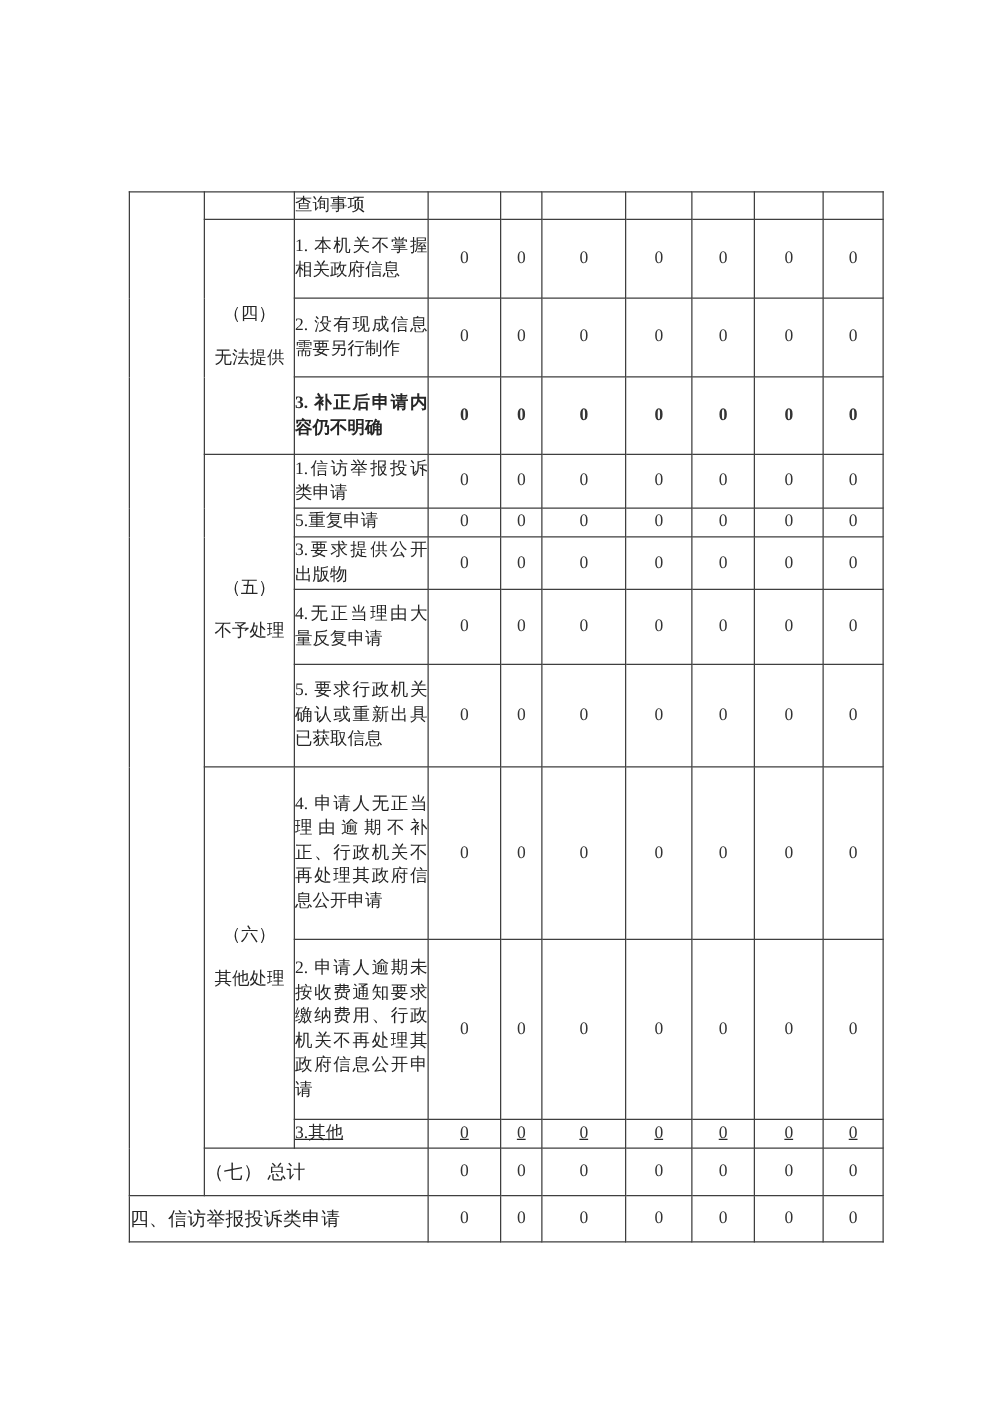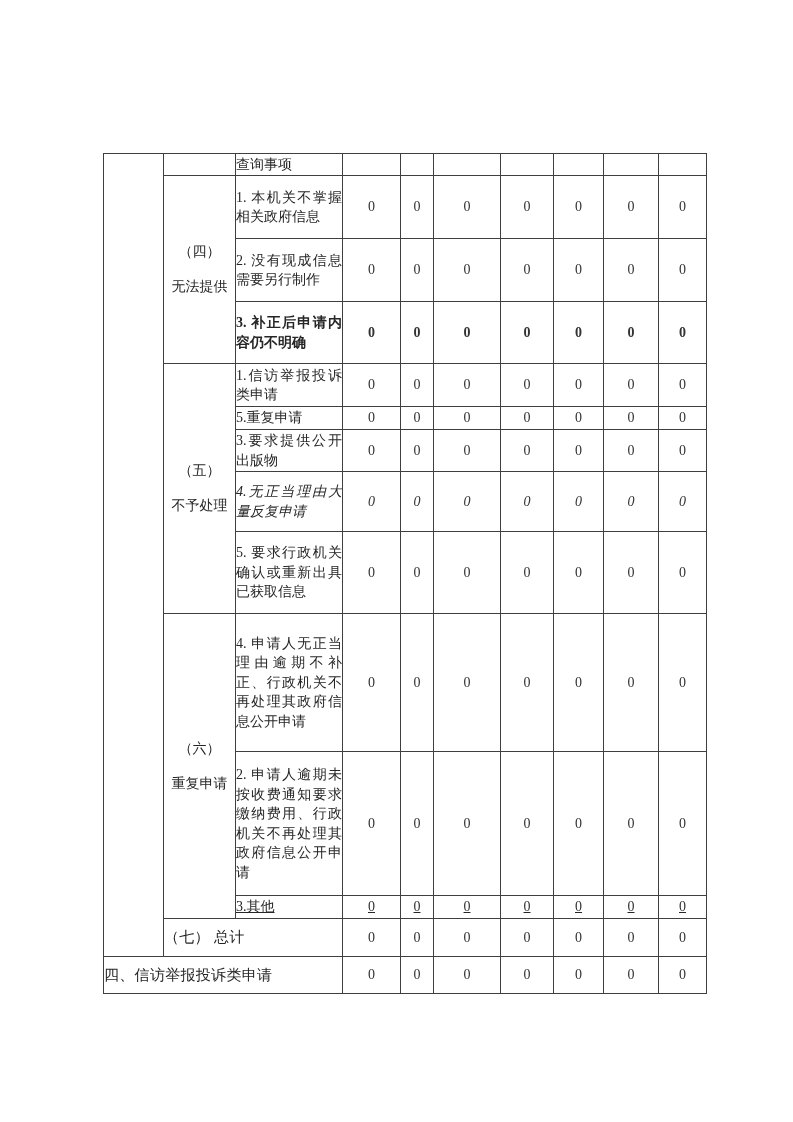--- a/index.html
+++ b/index.html
@@ -32,21 +32,21 @@
     overflow: hidden;
   }
   
   tr.r1  { height: 22px; }
   tr.r2  { height: 63px; }
   tr.r3  { height: 63px; }
   tr.r4  { height: 62px; font-weight: bold; }
   tr.r5  { height: 43px; }
   tr.r6  { height: 23px; }
   tr.r7  { height: 42px; }
-  tr.r8  { height: 60px; font-style: italic; }
+  tr.r8  { height: 60px; }
   tr.r9  { height: 82px; }
   tr.r10 { height: 138px; }
   tr.r11 { height: 144px; }
   tr.r12 { height: 23px; text-decoration: underline; }
   tr.r13 { height: 38px; }
   tr.r14 { height: 37px; }
 
   td.sub {
     font-size: 14px;
     line-height: 19.5px;
@@ -193,21 +193,21 @@
       <td class="val">0</td>
       <td class="val">0</td>
       <td class="val">0</td>
       <td class="val">0</td>
       <td class="val">0</td>
     </tr>
 
     <tr class="r10">
       <td class="cat" rowspan="3">
         <div>（六）</div>
-        <div class="cat-name">重复申请</div>
+        <div class="cat-name">其他处理</div>
       </td>
       <td class="sub">4. 申请人无正当理由逾期不补正、行政机关不再处理其政府信息公开申请</td>
       <td class="val">0</td>
       <td class="val">0</td>
       <td class="val">0</td>
       <td class="val">0</td>
       <td class="val">0</td>
       <td class="val">0</td>
       <td class="val">0</td>
     </tr>

